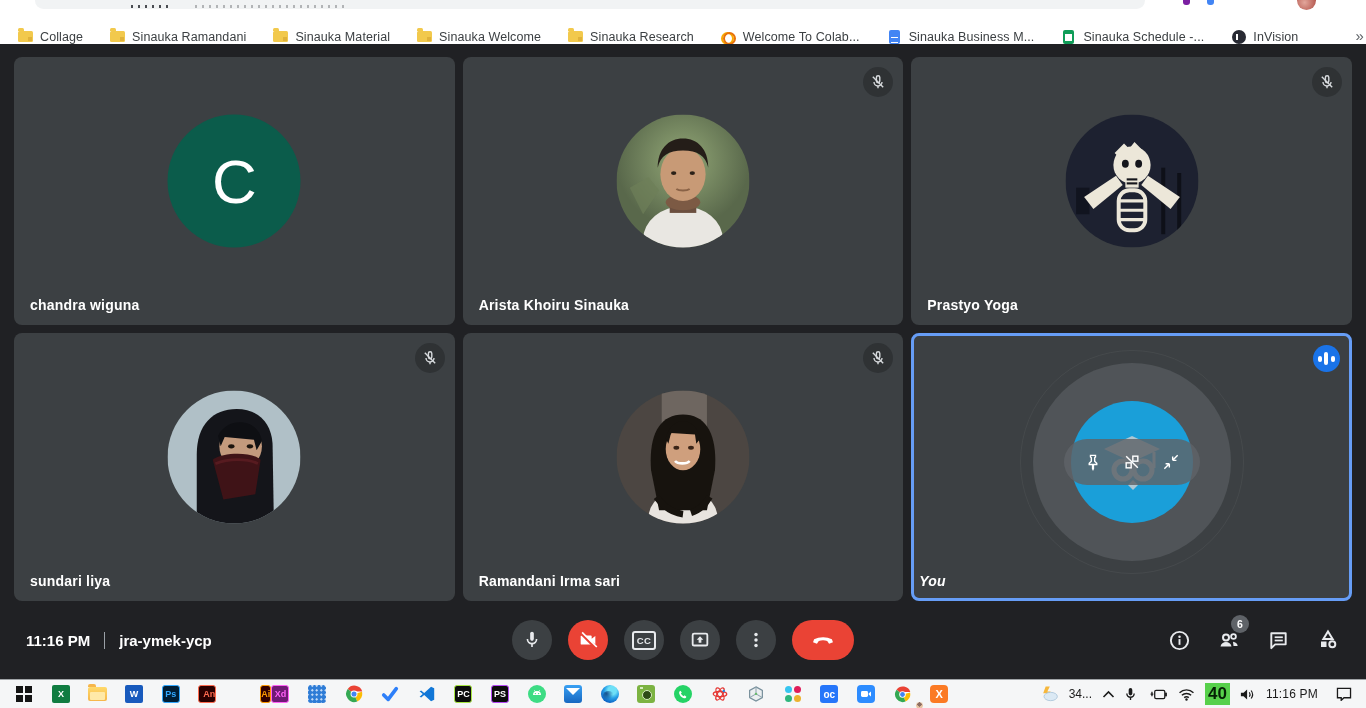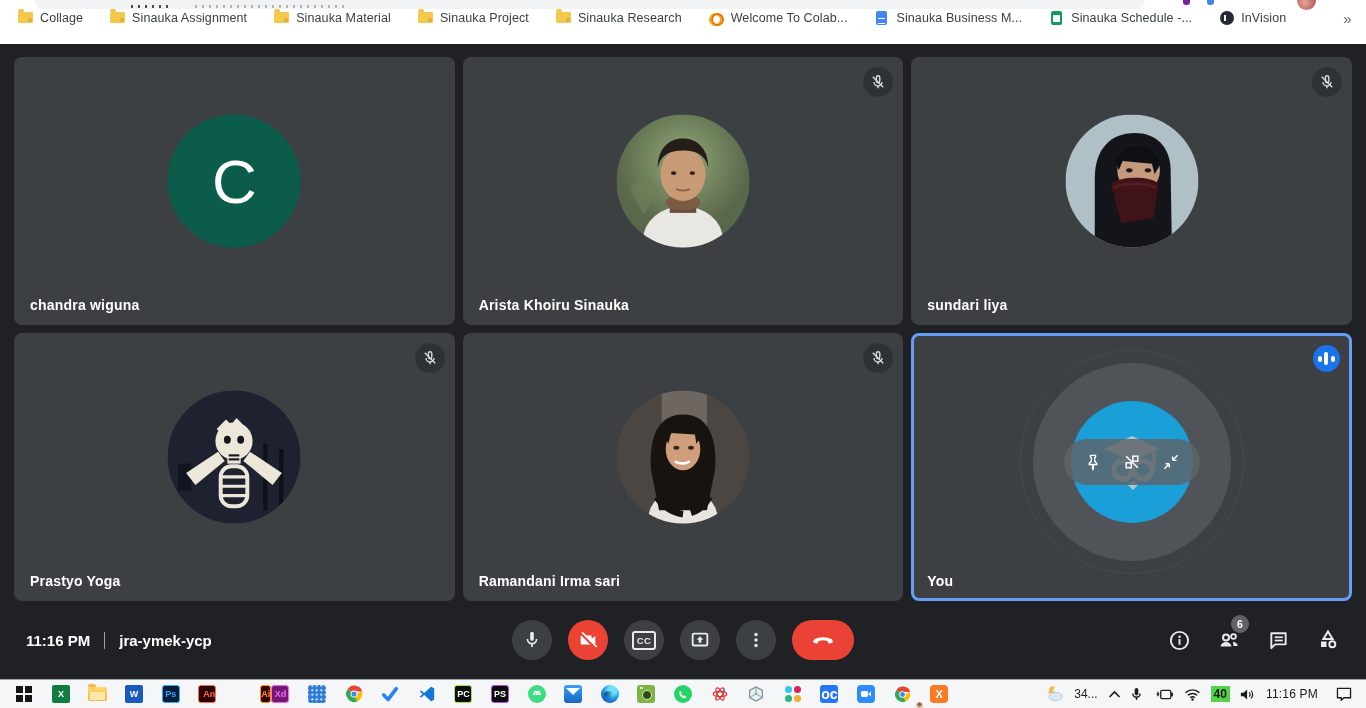--- a/index.html
+++ b/index.html
@@ -14,21 +14,21 @@
     background:repeating-linear-gradient(90deg,#4a4d52 0 2px,transparent 2px 7px); }
   .url-frag.f1 { left:96px; width:38px; }
   .url-frag.f2 { left:160px; width:150px; opacity:.38; }
   .ext-dot { position:absolute; top:0; width:7px; height:5px; border-radius:0 0 3px 3px; }
   .ext-dot.purple { left:1183px; background:#7b1fa2; }
   .ext-dot.blue   { left:1207px; background:#4285f4; }
   .profile-partial { position:absolute; top:-9px; left:1297px; width:19px; height:19px;
     border-radius:50%; background:radial-gradient(circle at 40% 60%,#e2a69b,#b4574e 75%); }
 
   
-  .bookmarks { height:34px; background:#fff; display:flex; align-items:flex-start;
+  .bookmarks { height:34px; background:#fff; display:flex; align-items:flex-end;
     padding:0 14px 0 18px; font-size:12.5px; color:#3c4043; }
   .bm { display:flex; align-items:center; gap:7px; margin-right:27px; white-space:nowrap; cursor:pointer; }
   .bm span.lbl { letter-spacing:.1px; }
   .fav { width:15px; height:15px; display:inline-flex; align-items:center; justify-content:center; }
   .folder { width:15px; height:11px; background:#f2c94c; border-radius:1.5px; position:relative; }
   .folder::before { content:""; position:absolute; top:-3px; left:0; width:6px; height:3px;
     background:#f2c94c; border-radius:1.5px 1.5px 0 0; }
   .folder::after { content:""; position:absolute; right:1px; bottom:1px; width:4px; height:4px; background:#e0b23a; }
   .colab { position:relative; width:16px; height:10px; }
   .colab::before,.colab::after { content:""; position:absolute; top:0; width:9px; height:9px;
@@ -49,21 +49,21 @@
   .bm-chevrons { color:#5f6368; font-size:15px; margin:0 10px 0 30px; cursor:pointer; }
   .bm-sep { width:1px; height:18px; background:#d5d7da; margin-right:14px; }
 
   
   .meet { height:635px; background:#202124; position:relative; }
   .grid { display:grid; grid-template-columns:repeat(3,1fr); gap:8px; padding:13px 14px 0; }
   .tile { position:relative; height:268px; background:#3c4043; border-radius:8px; overflow:hidden; cursor:pointer; }
   .tile.active { border:3px solid #669df6; }
   .pname { position:absolute; left:16px; bottom:12px; color:#fff; font-size:14px;
     font-weight:700; letter-spacing:.2px; }
-  .tile.active .pname { left:13px; bottom:9px; }
+  .tile.active .pname { left:5px; bottom:9px;font-style:italic; }
   .avatar { position:absolute; left:50%; top:124px; transform:translate(-50%,-50%);
     width:133px; height:133px; border-radius:50%; overflow:hidden; }
   .avatar svg { width:100%; height:100%; display:block; }
   .letter-avatar { display:flex; align-items:center; justify-content:center;
     background:#0b5c4b; color:#fff; font-size:62px; font-weight:400; }
   .mic-off-badge { position:absolute; top:10px; right:10px; width:30px; height:30px;
     border-radius:50%; background:rgba(32,33,36,.45); display:flex; align-items:center; justify-content:center; }
   
   .halo-outer { position:absolute; left:50%; top:126px; transform:translate(-50%,-50%);
     width:224px; height:224px; border-radius:50%; border:1px solid rgba(255,255,255,.05); }
@@ -110,21 +110,21 @@
   .sq { width:18px; height:18px; border-radius:3px; display:flex; align-items:center;
     justify-content:center; font-size:9px; font-weight:700; }
   .i-excel { background:#107c41; color:#fff; border-radius:2px; }
   .i-word { background:#185abd; color:#fff; border-radius:2px; }
   .i-ps { background:#001e36; color:#31a8ff; border:1.5px solid #31a8ff; }
   .i-an { background:#2b0000; color:#ff6a4f; border:1.5px solid #ff6a4f;justify-content:flex-end; }
   .i-ai { background:#330000; color:#ff9a00; border:1.5px solid #ff9a00;margin-left:44px; }
   .i-xd { background:#701a75; color:#ff61f6; border:1.5px solid #ff61f6; }
   .i-pc { background:#0c0c0c; color:#fff; border:1.5px solid #a7e541; }
   .i-php { background:#0c0c0c; color:#fff; border:1.5px solid #b74af7; }
-  .i-oc { background:#2676fa; color:#fff; font-size:14px; border-radius:3px;text-align:right; }
+  .i-oc { background:#2676fa; color:#fff; font-size:10px; border-radius:3px;text-align:right; }
   .i-xampp { background:#fb7a24; color:#fff; border-radius:4px; font-size:11px; }
   .i-grid { background:#2e7cd6; border-radius:3px;
     background-image:radial-gradient(#cfe3fa 1px,transparent 1.2px); background-size:4.5px 4.5px;
     background-position:2px 3px; }
   .folder-big { width:19px; height:14px; background:linear-gradient(#ffd96a,#f6b64b);
     border-radius:2px; position:relative; }
   .folder-big::before { content:""; position:absolute; top:-3px; left:0; width:8px; height:3px;
     background:#f6b64b; border-radius:2px 2px 0 0; }
   .folder-big::after { content:""; position:absolute; left:2px; bottom:1px; width:15px; height:8px;
     background:#ffe9a8; border-radius:1px; }
@@ -149,21 +149,21 @@
   .zoom-i { width:18px; height:18px; border-radius:4px; background:#2d8cff; display:flex;
     align-items:center; justify-content:center; }
   .android-i { width:18px; height:18px; border-radius:50%; background:#3ddc84; display:flex;
     align-items:center; justify-content:center; }
   .chrome-wrap { position:relative; }
   .mini-profile { position:absolute; right:-3px; bottom:-2px; width:9px; height:9px; border-radius:50%;
     background:radial-gradient(circle at 50% 35%,#8d6e63 0 35%,#e7c3a1 40%); border:1px solid #f5f6f7; }
   .tray { margin-left:auto; display:flex; align-items:center; gap:10px; padding-right:10px;
     color:#1b1b1b; font-size:12px; }
   .tray .t { display:flex; align-items:center; cursor:pointer; }
-  .batt-badge { background:#57d04b; color:#052005; font-weight:700; padding:1px 3px; font-size:12px; }
+  .batt-badge { background:#57d04b; color:#052005; font-weight:700; padding:1px 3px; font-size:17px; }
   .clock { letter-spacing:.2px; }
 </style>
 </head>
 <body>
 
 <div class="top-strip">
   <div class="omnibox">
     <div class="url-frag f1"></div>
     <div class="url-frag f2"></div>
   </div>
@@ -176,33 +176,33 @@
   <div class="bm">
     <span class="fav">
         <span class="folder"></span>
       </span>
     <span class="lbl">Collage</span>
   </div>
   <div class="bm">
     <span class="fav">
         <span class="folder"></span>
       </span>
-    <span class="lbl">Sinauka Assignment</span>
+    <span class="lbl">Sinauka Ramandani</span>
   </div>
   <div class="bm">
     <span class="fav">
         <span class="folder"></span>
       </span>
     <span class="lbl">Sinauka Material</span>
   </div>
   <div class="bm">
     <span class="fav">
         <span class="folder"></span>
       </span>
-    <span class="lbl">Sinauka Project</span>
+    <span class="lbl">Sinauka Welcome</span>
   </div>
   <div class="bm">
     <span class="fav">
         <span class="folder"></span>
       </span>
     <span class="lbl">Sinauka Research</span>
   </div>
   <div class="bm">
     <span class="fav">
         <span class="colab"></span>
@@ -265,44 +265,20 @@
       </div>
       <div class="mic-off-badge">
         <svg width="16" height="16" viewBox="0 0 16 16" fill="none" stroke="#d7dadd" stroke-width="1.4">
           <rect x="6.4" y="1.8" width="3.4" height="7" rx="1.7"></rect>
           <path d="M4 8a4 4 0 0 0 8 0"></path>
             <line x1="8" y1="12" x2="8" y2="14.2"></line>
           <line x1="2.8" y1="2.8" x2="13.2" y2="13.2"></line>
         </svg>
       </div>
       <span class="pname">Arista Khoiru Sinauka</span>
-    </div>
-
-    <div class="tile">
-      <div class="avatar">
-        <svg viewBox="0 0 100 100">
-          <rect width="100" height="100" fill="#b0c0c7"></rect>
-          <path d="M22 100V48c0-22 12-34 30-34 16 0 26 10 27 26l1 60z" fill="#14151a"></path>
-          <ellipse cx="55" cy="42" rx="16" ry="17" fill="#c39a7d"></ellipse>
-          <path d="M38 34c4-8 12-11 19-10 8 1 13 7 14 14l-4 7-2-8-22-2-3 7z" fill="#0e0f13"></path>
-          <ellipse cx="48" cy="42" rx="2.4" ry="1.6" fill="#1c140e"></ellipse>
-          <ellipse cx="62" cy="42" rx="2.4" ry="1.6" fill="#1c140e"></ellipse>
-          <path d="M34 52c8-6 30-6 36 0l-4 26-24 4z" fill="#3f1317"></path>
-          <path d="M36 55c10-4 24-4 32 0" stroke="#571b20" stroke-width="2" fill="none"></path>
-        </svg>
-      </div>
-      <div class="mic-off-badge">
-        <svg width="16" height="16" viewBox="0 0 16 16" fill="none" stroke="#d7dadd" stroke-width="1.4">
-          <rect x="6.4" y="1.8" width="3.4" height="7" rx="1.7"></rect>
-          <path d="M4 8a4 4 0 0 0 8 0"></path>
-            <line x1="8" y1="12" x2="8" y2="14.2"></line>
-          <line x1="2.8" y1="2.8" x2="13.2" y2="13.2"></line>
-        </svg>
-      </div>
-      <span class="pname">sundari liya</span>
     </div>
 
     <div class="tile">
       <div class="avatar">
         <svg viewBox="0 0 100 100">
           <rect width="100" height="100" fill="#1d2130"></rect>
           <rect x="72" y="40" width="3" height="50" fill="#0e1018"></rect>
           <rect x="84" y="44" width="3" height="46" fill="#0e1018"></rect>
           <rect x="8" y="55" width="10" height="20" fill="#11141f"></rect>
           <path d="M14 62l24-16 5 7-22 18z" fill="#ece7d9"></path>
@@ -327,20 +303,44 @@
             <line x1="8" y1="12" x2="8" y2="14.2"></line>
           <line x1="2.8" y1="2.8" x2="13.2" y2="13.2"></line>
         </svg>
       </div>
       <span class="pname">Prastyo Yoga</span>
     </div>
 
     <div class="tile">
       <div class="avatar">
         <svg viewBox="0 0 100 100">
+          <rect width="100" height="100" fill="#b0c0c7"></rect>
+          <path d="M22 100V48c0-22 12-34 30-34 16 0 26 10 27 26l1 60z" fill="#14151a"></path>
+          <ellipse cx="55" cy="42" rx="16" ry="17" fill="#c39a7d"></ellipse>
+          <path d="M38 34c4-8 12-11 19-10 8 1 13 7 14 14l-4 7-2-8-22-2-3 7z" fill="#0e0f13"></path>
+          <ellipse cx="48" cy="42" rx="2.4" ry="1.6" fill="#1c140e"></ellipse>
+          <ellipse cx="62" cy="42" rx="2.4" ry="1.6" fill="#1c140e"></ellipse>
+          <path d="M34 52c8-6 30-6 36 0l-4 26-24 4z" fill="#3f1317"></path>
+          <path d="M36 55c10-4 24-4 32 0" stroke="#571b20" stroke-width="2" fill="none"></path>
+        </svg>
+      </div>
+      <div class="mic-off-badge">
+        <svg width="16" height="16" viewBox="0 0 16 16" fill="none" stroke="#d7dadd" stroke-width="1.4">
+          <rect x="6.4" y="1.8" width="3.4" height="7" rx="1.7"></rect>
+          <path d="M4 8a4 4 0 0 0 8 0"></path>
+            <line x1="8" y1="12" x2="8" y2="14.2"></line>
+          <line x1="2.8" y1="2.8" x2="13.2" y2="13.2"></line>
+        </svg>
+      </div>
+      <span class="pname">sundari liya</span>
+    </div>
+
+    <div class="tile">
+      <div class="avatar">
+        <svg viewBox="0 0 100 100">
           <rect width="100" height="100" fill="#4c4642"></rect>
           <rect x="34" y="0" width="34" height="100" fill="#6e6660"></rect>
           <ellipse cx="50" cy="96" rx="26" ry="22" fill="#e8e4df"></ellipse>
           <path d="M26 60c-2-26 6-42 24-42s26 16 24 42l-6 30H32z" fill="#17130e"></path>
           <ellipse cx="50" cy="44" rx="13" ry="16" fill="#cf9f7d"></ellipse>
           <path d="M37 36c2-9 8-13 13-13s11 4 13 13l-3 4-1-7-18-1-2 8z" fill="#17130e"></path>
           <ellipse cx="45" cy="43" rx="2.2" ry="1.5" fill="#3a2417"></ellipse>
           <ellipse cx="56" cy="43" rx="2.2" ry="1.5" fill="#3a2417"></ellipse>
           <path d="M44 53c2 2.4 9 2.4 11 0" stroke="#fff" stroke-width="2" fill="none"></path>
           <path d="M30 80c6 8 12 12 20 13" stroke="#17130e" stroke-width="5" fill="none"></path>

